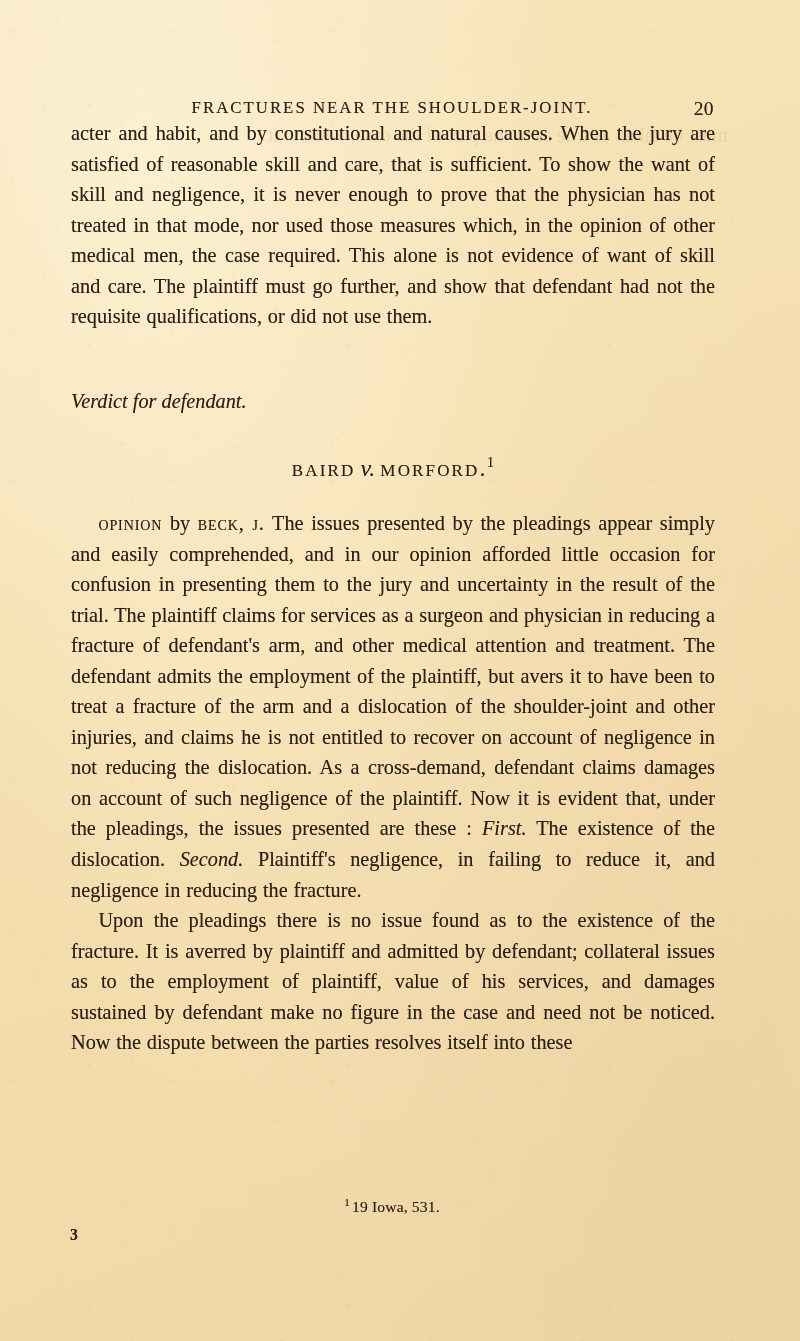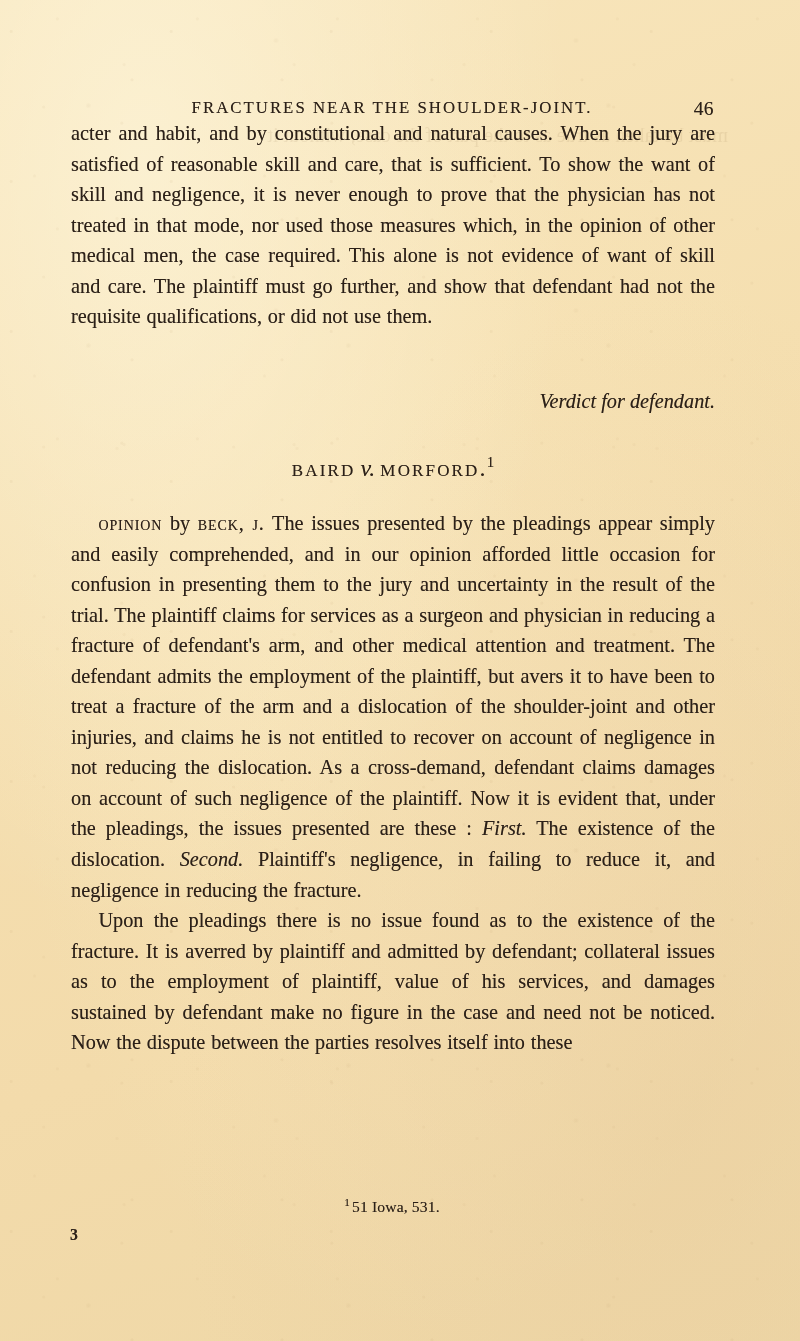--- a/index.html
+++ b/index.html
@@ -105,21 +105,20 @@
     word-spacing: 0.035em;
   }
   .body-text p {
     margin: 0;
   }
   .body-text p.indent {
     text-indent: 1.35em;
   }
 
   .verdict {
-    text-align: right;
     font-style: italic;
     font-size: 20.3px;
     line-height: 30.5px;
     padding-right: 2px;
   }
 
   
   .case-caption {
     text-align: center;
     font-size: 24px;
@@ -192,37 +191,37 @@
 <div class="page">
 
   <div class="grain"></div>
 
   <div class="showthrough">
     <div>must be taken as true as to the part of the case, without it</div>
   </div>
 
   <div class="running-head inky">
     <span class="rh-title">FRACTURES NEAR THE SHOULDER-JOINT.</span>
-    <span class="rh-page">46</span>
+    <span class="rh-page">20</span>
   </div>
 
   <div class="text-block body-text inky" style="top:118px;">
     <p>acter and habit, and by constitutional and natural causes. When the jury are satisfied of reasonable skill and care, that is sufficient. To show the want of skill and negligence, it is never enough to prove that the physician has not treated in that mode, nor used those measures which, in the opinion of other medical men, the case required. This alone is not evidence of want of skill and care. The plaintiff must go further, and show that defendant had not the requisite qualifications, or did not use them.</p>
   </div>
 
   <div class="text-block verdict inky" style="top:386px;">Verdict for defendant.</div>
 
   <div class="text-block case-caption inky" style="top:455px;">
     <span class="party">Baird</span><span class="vs">v.</span><span class="party">Morford</span><span>.</span><sup class="fn">1</sup>
   </div>
 
   <div class="text-block body-text inky" style="top:508px;">
     <p class="indent"><span class="smallcaps">Opinion</span> <span>by</span> <span class="smallcaps">Beck,</span> <span class="smallcaps">J.</span><span> The issues presented by the pleadings appear simply and easily comprehended, and in our opinion afforded little occasion for confusion in presenting them to the jury and uncertainty in the result of the trial. The plaintiff claims for services as a surgeon and physician in reducing a fracture of defendant's arm, and other medical attention and treatment. The defendant admits the employment of the plaintiff, but avers it to have been to treat a fracture of the arm and a dislocation of the shoulder-joint and other injuries, and claims he is not entitled to recover on account of negligence in not reducing the dislocation. As a cross-demand, defendant claims damages on account of such negligence of the plaintiff. Now it is evident that, under the pleadings, the issues presented are these : </span><span class="ital">First.</span><span> The existence of the dislocation. </span><span class="ital">Second.</span><span> Plaintiff's negligence, in failing to reduce it, and negligence in reducing the fracture.</span></p>
     <p class="indent">Upon the pleadings there is no issue found as to the existence of the fracture. It is averred by plaintiff and admitted by defendant; collateral issues as to the employment of plaintiff, value of his services, and damages sustained by defendant make no figure in the case and need not be noticed. Now the dispute between the parties resolves itself into these</p>
   </div>
 
   <div class="footnote inky">
-    <sup>1</sup><span>51 Iowa, 531.</span>
+    <sup>1</sup><span>19 Iowa, 531.</span>
   </div>
 
   <div class="signature inky">3</div>
 
 </div>
 
 </body></html>

